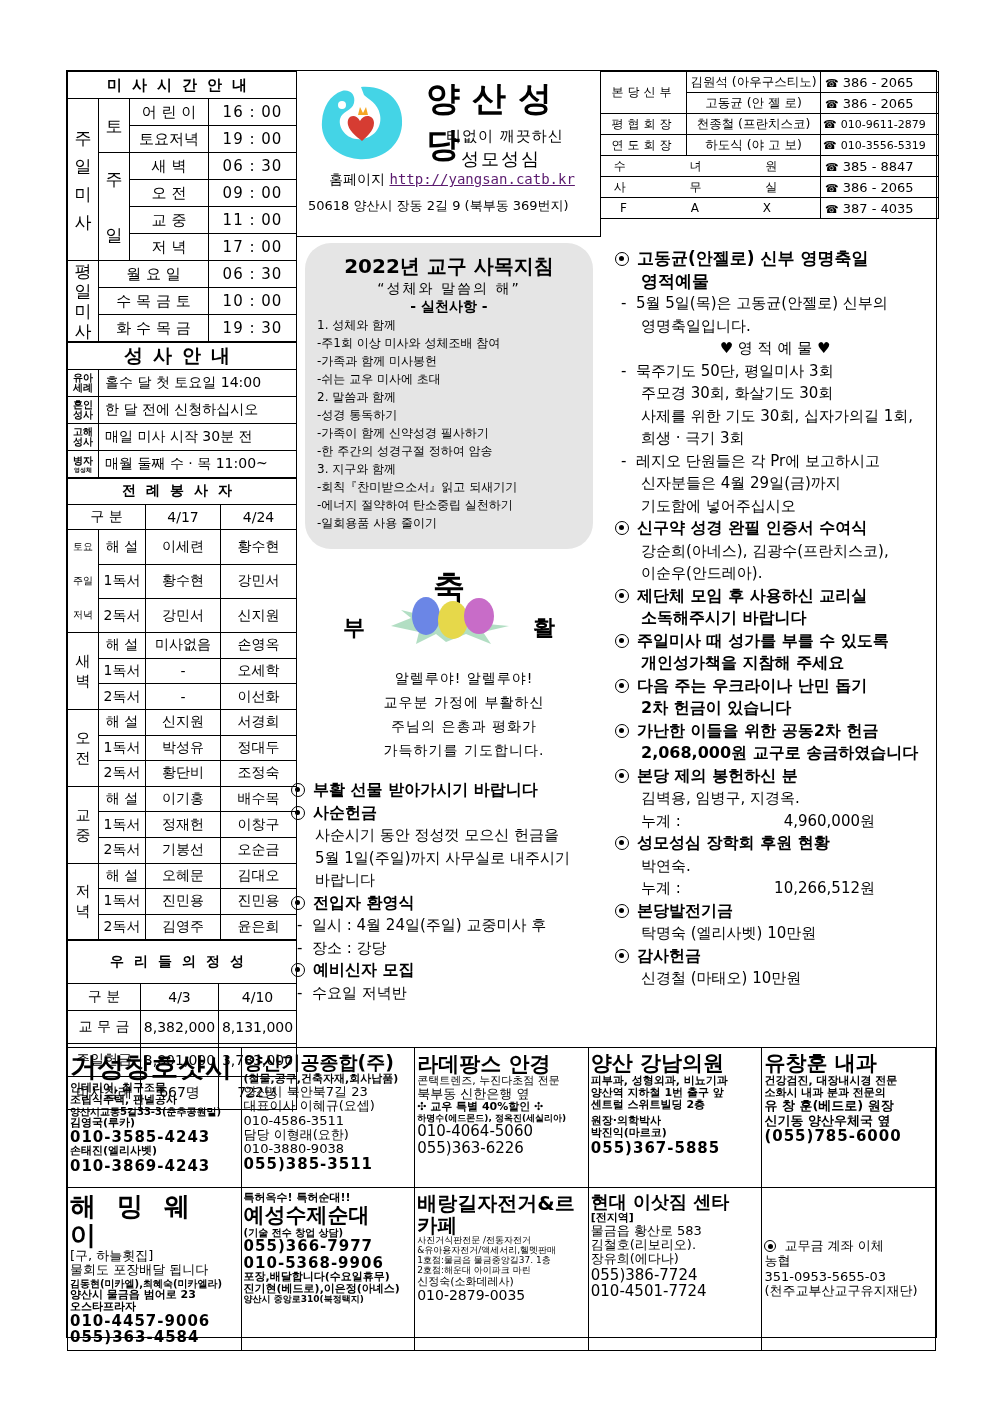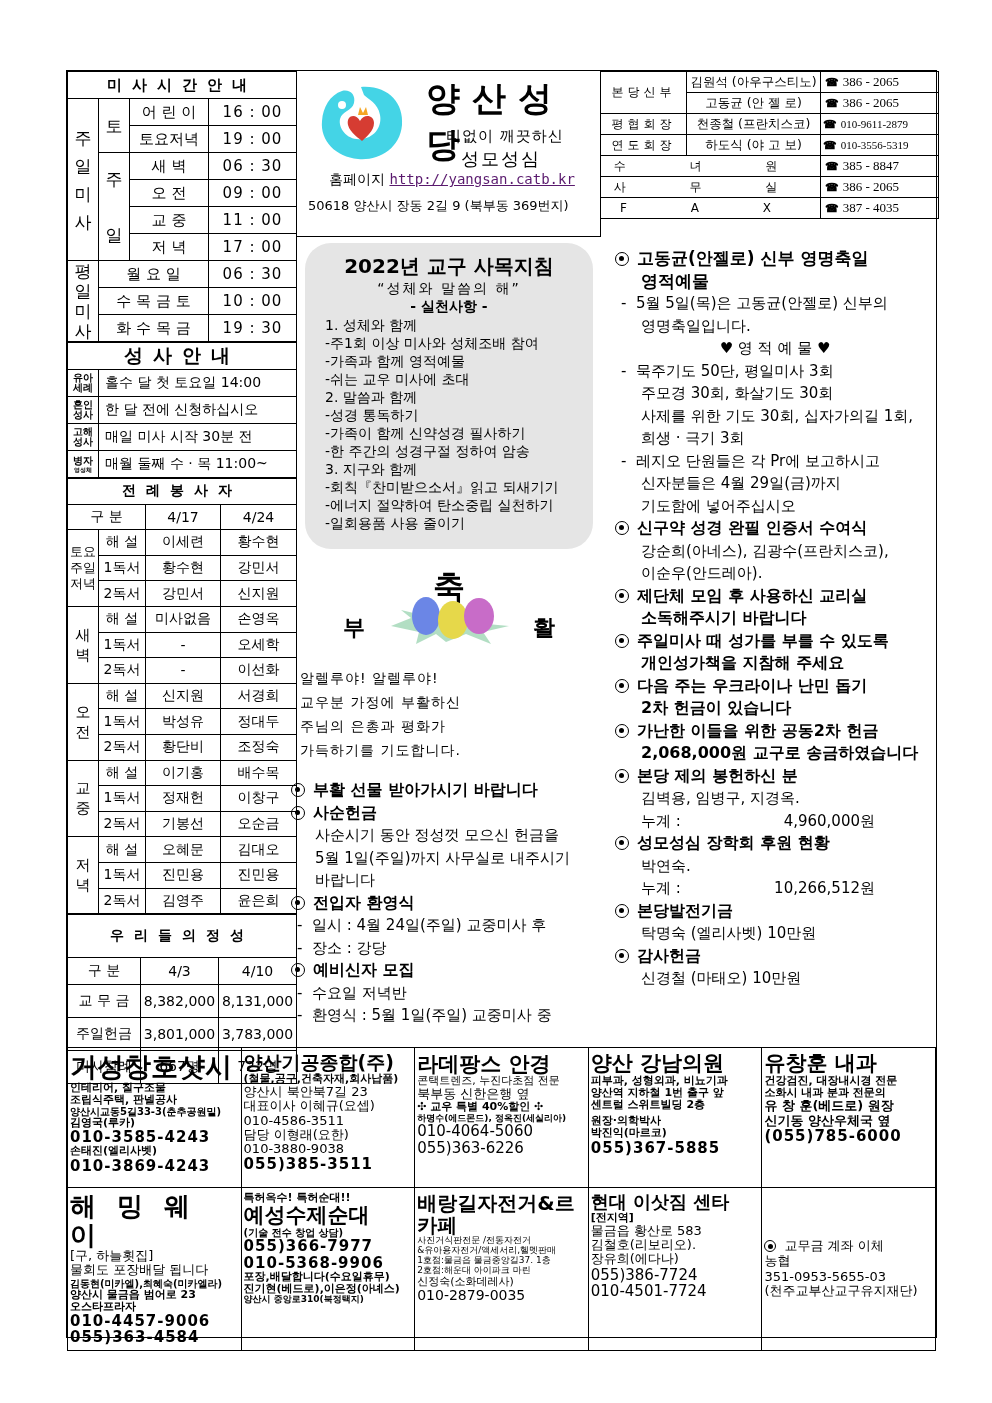--- a/index.html
+++ b/index.html
@@ -32,37 +32,37 @@
   .slogan2 { position: absolute; left: 165px; top: 76px; font-size: 18px; letter-spacing: 2px; }
   .homepage { position: absolute; left: 33px; top: 100px; font-size: 14px; }
   .homepage a { color: #5a1a6e; text-decoration: underline; font-family: "DejaVu Sans Mono", monospace; font-size: 14px; }
   .addr { position: absolute; left: 12px; top: 126px; font-size: 13px; }
 
   
   .contacts { left: 533px; top: 0; width: 338px; }
   .contacts table { width: 338px; table-layout: fixed; }
   .contacts td { font-size: 12.5px; height: 21px; }
   .contacts td.role { font-size: 12px; letter-spacing: 4px; }
-  .contacts td.ph { text-align: left; padding-left: 4px; font-size: 13px; font-family: Liberation Serif, serif; }
+  .contacts td.ph { text-align: left; padding-left: 4px; font-size: 13px; }
   .contacts td.ph.sm { font-size: 11px; padding-left: 2px; }
   .phone-ic { font-size: 11px; font-weight: bold; margin-right: 4px; }
 
   
   .pastoral { left: 238px; top: 172px; width: 288px; height: 306px; background: #e5e5e5; border-radius: 26px; padding: 10px 12px; }
   .pastoral .t { text-align: center; font-size: 20px; font-weight: bold; }
   .pastoral .s { text-align: center; font-size: 14px; letter-spacing: 2px; }
   .pastoral .ss { text-align: center; font-size: 14px; font-weight: bold; }
-  .pastoral .l { font-size: 14px; line-height: 18px; margin-left: 8px; }
+  .pastoral .l { font-size: 12px; line-height: 18px; }
 
   
   .easter { left: 229px; top: 490px; width: 304px; height: 210px; }
   .easter .chuk { position: absolute; left: 137px; top: 5px; font-size: 32px; font-weight: bold; font-family: "DejaVu Serif", serif; }
   .easter .bu { position: absolute; left: 47px; top: 52px; font-size: 22px; font-weight: bold; font-family: "DejaVu Serif", serif; }
   .easter .hwal { position: absolute; left: 237px; top: 52px; font-size: 22px; font-weight: bold; font-family: "DejaVu Serif", serif; }
-  .easter .msg { position: absolute; left: 4px; width: 304px; text-align: left; top: 105px; font-size: 14px; line-height: 24px; letter-spacing: 1px; }
+  .easter .msg { position: absolute; left: 16px; width: 304px; text-align: center; top: 105px; font-size: 14px; line-height: 24px; letter-spacing: 1px; }
 
   
   .notice { font-size: 15px; line-height: 22.5px; }
   .notice .h { font-weight: bold; font-size: 16px; }
   .notice .i { padding-left: 24px; }
   .notice .d { padding-left: 6px; }
   .bullet { display: inline-block; width: 14px; height: 14px; border: 1.5px solid #000; border-radius: 50%; position: relative; margin-right: 8px; vertical-align: -2px; }
   .bullet::after { content: ""; position: absolute; left: 3px; top: 3px; width: 5px; height: 5px; background: #000; border-radius: 50%; }
   .mid-notices { left: 224px; top: 708px; width: 310px; }
   .right-notices { left: 548px; top: 176px; width: 320px; }
@@ -177,21 +177,21 @@
       <tbody>
           <tr>
             <td colspan="4" class="hdr">전례봉사자</td>
           </tr>
       <tr>
         <td colspan="2">구 분</td>
         <td>4/17</td>
         <td>4/24</td>
       </tr>
       <tr>
-        <td rowspan="3" class="grp" style="font-size:13px;line-height:16px">토요<br>주일<br>저녁</td>
+        <td rowspan="3" class="grp" style="font-size:10px;line-height:34px">토요<br>주일<br>저녁</td>
         <td>해 설</td>
         <td>이세련</td>
         <td>황수현</td>
       </tr>
       <tr>
             <td>1독서</td>
             <td>황수현</td>
             <td>강민서</td>
           </tr>
       <tr>
@@ -366,21 +366,21 @@
 
   <div class="abs" style="left:229px;top:165px;width:305px;border-top:1.5px solid #000"></div>
   <div class="abs" style="left:533px;top:0;height:165px;border-left:1px solid #000"></div>
 
   <div class="abs pastoral">
     <div class="t">2022년 교구 사목지침</div>
     <div class="s">“성체와 말씀의 해”</div>
     <div class="ss">- 실천사항 -</div>
     <div class="l">1. 성체와 함께</div>
     <div class="l"> -주1회 이상 미사와 성체조배 참여</div>
-    <div class="l"> -가족과 함께 영적예물</div>
+    <div class="l"> -가족과 함께 미사봉헌</div>
     <div class="l"> -쉬는 교우 미사에 초대</div>
     <div class="l">2. 말씀과 함께</div>
     <div class="l"> -성경 통독하기</div>
     <div class="l"> -가족이 함께 신약성경 필사하기</div>
     <div class="l"> -한 주간의 성경구절 정하여 암송</div>
     <div class="l">3. 지구와 함께</div>
     <div class="l"> -회칙『찬미받으소서』읽고 되새기기</div>
     <div class="l"> -에너지 절약하여 탄소중립 실천하기</div>
     <div class="l"> -일회용품 사용 줄이기</div>
   </div>
@@ -407,21 +407,20 @@
     <div class="h"><span class="bullet"></span><span>부활 선물 받아가시기 바랍니다</span></div>
     <div class="h"><span class="bullet"></span><span>사순헌금</span></div>
     <div class="i">사순시기 동안 정성껏 모으신 헌금을</div>
     <div class="i">5월 1일(주일)까지 사무실로 내주시기</div>
     <div class="i">바랍니다</div>
     <div class="h"><span class="bullet"></span><span>전입자 환영식</span></div>
     <div class="d">-&nbsp; <span>일시 : 4월 24일(주일) 교중미사 후</span></div>
     <div class="d">-&nbsp; <span>장소 : 강당</span></div>
     <div class="h"><span class="bullet"></span><span>예비신자 모집</span></div>
     <div class="d">-&nbsp; <span>수요일 저녁반</span></div>
-    <div class="d">-&nbsp; <span>환영식 : 5월 1일(주일) 교중미사 중</span></div>
   </div>
 
   <div class="abs notice right-notices">
     <div class="h" style="font-size:17px"><span class="bullet"></span><span>고동균(안젤로) 신부 영명축일</span></div>
     <div class="h i" style="font-size:17px">영적예물</div>
     <div class="d">-&nbsp; <span>5월 5일(목)은 고동균(안젤로) 신부의</span></div>
     <div class="i">영명축일입니다.</div>
     <div class="center">♥ 영 적 예 물 ♥</div>
     <div class="d">-&nbsp; <span>묵주기도 50단, 평일미사 3회</span></div>
     <div class="i">주모경 30회, 화살기도 30회</div>

